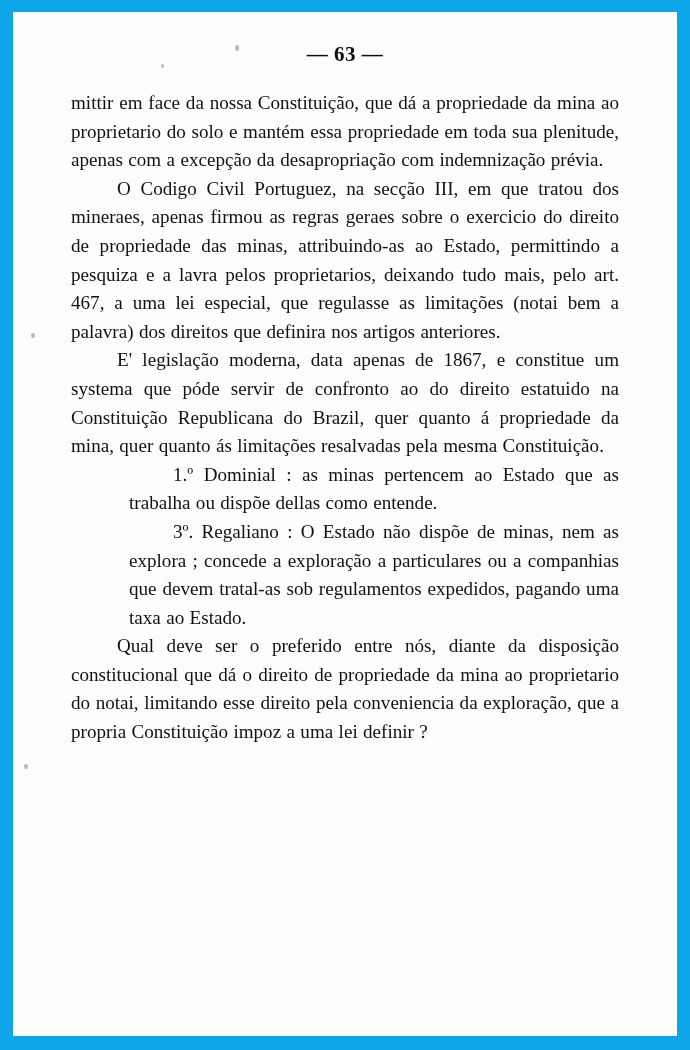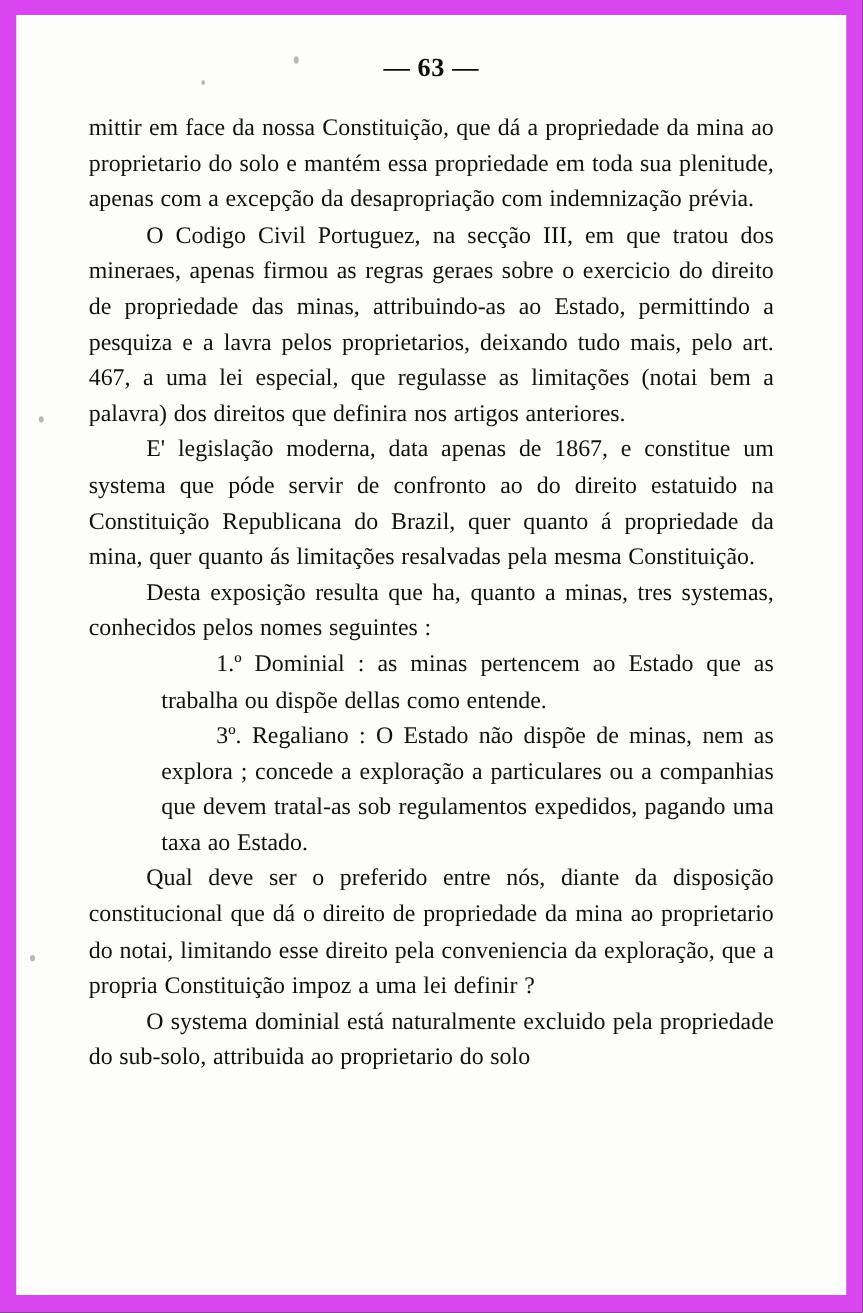--- a/index.html
+++ b/index.html
@@ -13,21 +13,21 @@
     overflow: hidden;
     font-family: "Liberation Serif", "DejaVu Serif", serif;
   }
 
   
   #scan-frame {
     position: absolute;
     left: 0; top: 0;
     width: 690px;
     height: 1050px;
-    background: #d946ef;
+    background: #0ea5e9;
   }
 
   
   #paper {
     position: absolute;
     left: 13px;
     top: 12px;
     width: 664px;
     height: 1024px;
     background: #fdfdfb;
@@ -111,27 +111,25 @@
       <div class="folio">— 63 —</div>
 
       <div class="column">
 
         <p class="para">mittir em face da nossa Constituição, que dá a propriedade da mina ao proprietario do solo e mantém essa propriedade em toda sua plenitude, apenas com a excepção da desapropriação com indemnização prévia.</p>
 
         <p class="para indent">O Codigo Civil Portuguez, na secção III, em que tratou dos mineraes, apenas firmou as regras geraes sobre o exercicio do direito de propriedade das minas, attribuindo-as ao Estado, permittindo a pesquiza e a lavra pelos proprietarios, deixando tudo mais, pelo art. 467, a uma lei especial, que regulasse as limitações (notai bem a palavra) dos direitos que definira nos artigos anteriores.</p>
 
         <p class="para indent">E' legislação moderna, data apenas de 1867, e constitue um systema que póde servir de confronto ao do direito estatuido na Constituição Republicana do Brazil, quer quanto á propriedade da mina, quer quanto ás limitações resalvadas pela mesma Constituição.</p>
 
-        <p class="para indent">Desta exposição resulta que ha, quanto a minas, tres systemas, conhecidos pelos nomes seguintes :</p>
 
 
         <p class="para item">1.º Dominial : as minas pertencem ao Estado que as trabalha ou dispõe dellas como entende.</p>
 
         <p class="para item">3º. Regaliano : O Estado não dispõe de minas, nem as explora ; concede a exploração a particulares ou a companhias que devem tratal-as sob regulamentos expedidos, pagando uma taxa ao Estado.</p>
 
         <p class="para indent">Qual deve ser o preferido entre nós, diante da disposição constitucional que dá o direito de propriedade da mina ao proprietario do notai, limitando esse direito pela conveniencia da exploração, que a propria Constituição impoz a uma lei definir ?</p>
 
-        <p class="para indent">O systema dominial está naturalmente excluido pela propriedade do sub-solo, attribuida ao proprietario do solo</p>
 
       </div>
     </div>
   </div>
 </div>
 
 </body></html>

